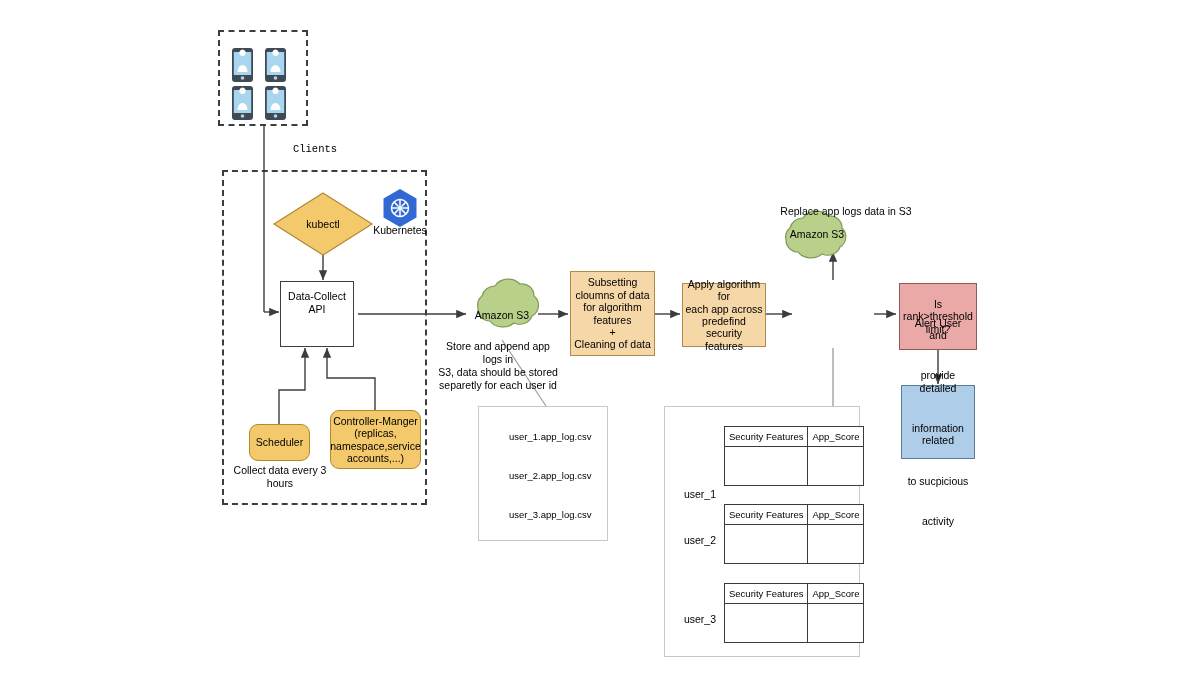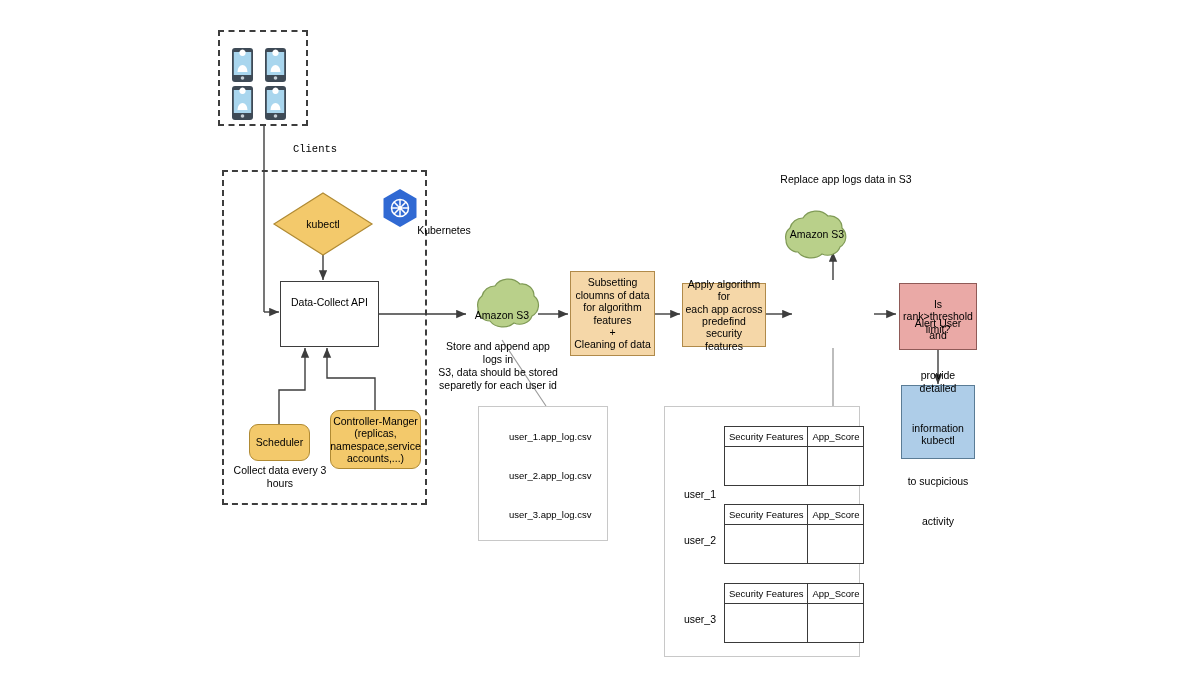--- a/index.html
+++ b/index.html
@@ -251,23 +251,23 @@
 
   <div class="abs clients-box" style="left:218px;top:30px;width:90px;height:96px;"></div>
   <div class="lbl" style="left:290px;top:143px;width:50px;font-family:Liberation Mono, monospace;">Clients</div>
 
   <div class="abs cluster-box" style="left:222px;top:170px;width:205px;height:335px;"></div>
 
   <div class="abs" style="left:274px;top:193px;width:98px;height:62px;">
     <div class="diamond-label">kubectl</div>
   </div>
 
-  <div class="lbl" style="left:372px;top:224px;width:56px;margin-left:44px;">Kubernetes</div>
-
-  <div class="abs node node-api" style="left:280px;top:281px;width:99px;height:66px;">
+  <div class="lbl" style="left:372px;top:224px;width:56px;">Kubernetes</div>
+
+  <div class="abs node node-api" style="left:280px;top:281px;width:74px;height:66px;">
     <span>Data-Collect API</span>
     <span style="height:20px;"></span>
   </div>
 
   <div class="abs node node-round" style="left:249px;top:424px;width:61px;height:37px;">
     <span>Scheduler</span>
   </div>
   <div class="lbl" style="left:228px;top:464px;width:104px;">
     <span>Collect data every 3 hours</span>
   </div>
@@ -280,21 +280,21 @@
   </div>
 
   <div class="lbl" style="left:470px;top:309px;width:64px;">Amazon S3</div>
   <div class="lbl lbl-left" style="left:438px;top:340px;width:120px;text-align:center;">
     <div>Store and append app logs in</div>
     <div>S3, data should be stored</div>
     <div>separetly for each user id</div>
   </div>
 
   <div class="lbl" style="left:785px;top:228px;width:64px;">Amazon S3</div>
-  <div class="lbl" style="left:766px;top:173px;width:160px;">Replace app logs data in S3</div>
+  <div class="lbl" style="left:766px;top:205px;width:160px;">Replace app logs data in S3</div>
 
   <div class="abs node node-proc" style="left:570px;top:271px;width:85px;height:85px;flex-direction:column;">
     <span>Subsetting</span>
     <span>cloumns of data</span>
     <span>for algorithm</span>
     <span>features</span>
     <span>+</span>
     <span>Cleaning of data</span>
   </div>
 
@@ -307,21 +307,21 @@
 
 
   <div class="abs node node-decision" style="left:899px;top:283px;width:78px;height:67px;flex-direction:column;align-items:center;">
     <span>Is rank&gt;threshold</span>
     <span>limit?</span>
   </div>
 
   <div class="abs node node-alert" style="left:901px;top:385px;width:74px;height:74px;flex-direction:column;gap:28px;">
     <span>Alert User and</span>
     <span>provide detailed</span>
-    <span>information kubectl</span>
+    <span>information related</span>
     <span>to sucpicious</span>
     <span>activity</span>
   </div>
 
   <div class="abs plain-box" style="left:478px;top:406px;width:130px;height:135px;"></div>
   <div class="file-label" style="left:509px;top:431px;">user_1.app_log.csv</div>
   <div class="file-label" style="left:509px;top:470px;">user_2.app_log.csv</div>
   <div class="file-label" style="left:509px;top:509px;">user_3.app_log.csv</div>
 
   <div class="abs plain-box" style="left:664px;top:406px;width:196px;height:251px;"></div>

